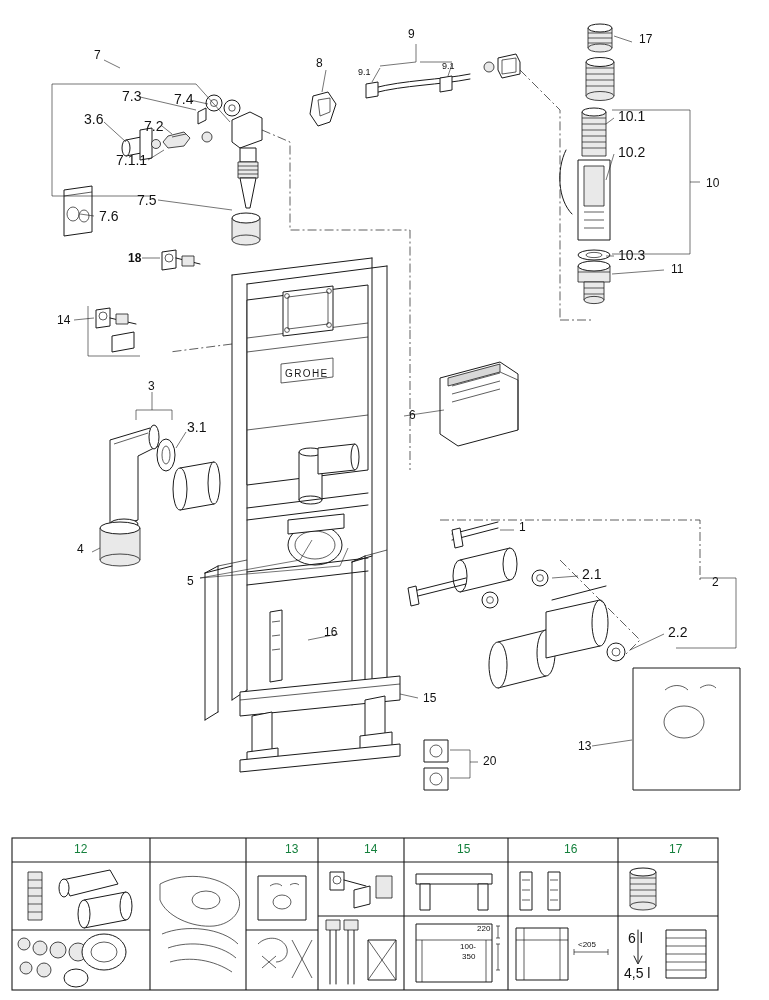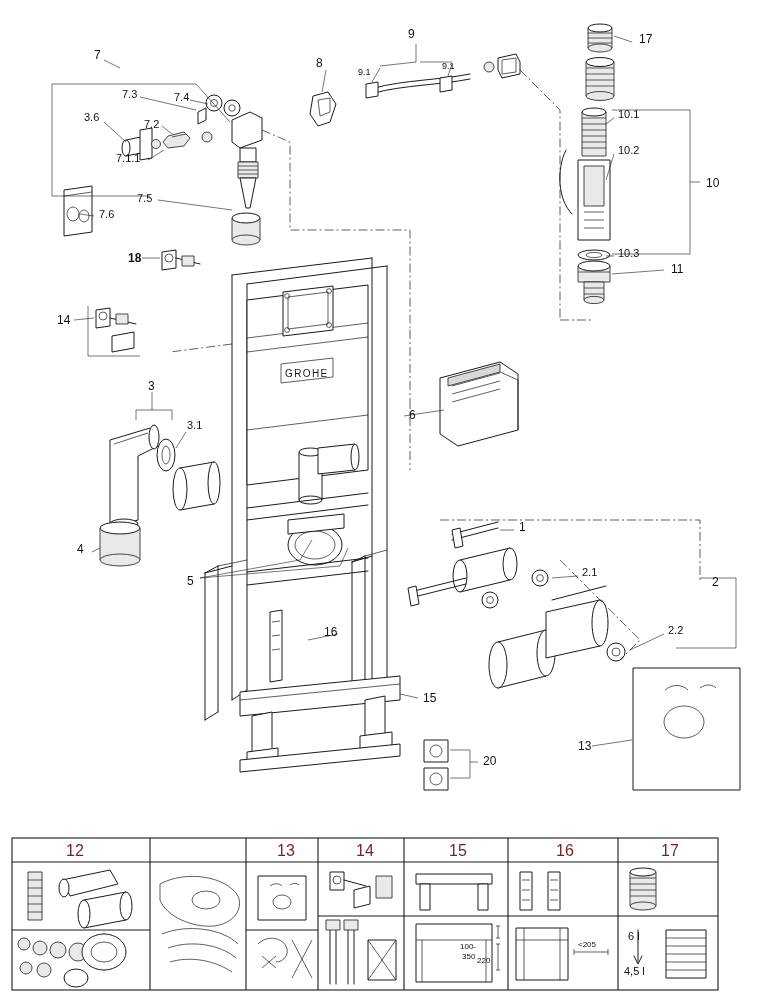--- a/index.html
+++ b/index.html
@@ -1,23 +1,23 @@
 <!DOCTYPE html>
 <html><head>
 <meta charset="utf-8">
 <style>
   html,body{margin:0;padding:0;background:#ffffff;}
   body{width:769px;height:1000px;position:relative;font-family:"Liberation Sans",sans-serif;color:#1a1a1a;overflow:hidden;}
   #sheet{position:absolute;left:0;top:0;width:769px;height:896px;}
   svg{display:block;}
-  .lbl{position:absolute;font-size:11px;color:#111;white-space:nowrap;}
+  .lbl{position:absolute;font-size:14px;color:#111;white-space:nowrap;}
   .lbl.sm{font-size:9px;}
   .lbl.xs{font-size:8px;}
   .lbl.big{font-size:12px;}
-  .cellnum{position:absolute;font-size:16px;color:#7f1d1d;}
+  .cellnum{position:absolute;font-size:12px;color:#15803d;margin-left:8px;}
 </style>
 </head>
 <body>
 
 <div id="sheet">
 <svg width="769" height="1000" viewBox="0 0 769 1000">
   <defs>
     <style>
       .s{fill:none;stroke:#1a1a1a;stroke-width:1;stroke-linejoin:round;stroke-linecap:round;}
       .sf{fill:#ffffff;stroke:#1a1a1a;stroke-width:1;}
@@ -409,19 +409,19 @@
 </div>
 
 <div>
   <span class="cellnum" style="left:66px;top:842px;">12</span>
   <span class="cellnum" style="left:277px;top:842px;">13</span>
   <span class="cellnum" style="left:356px;top:842px;">14</span>
   <span class="cellnum" style="left:449px;top:842px;">15</span>
   <span class="cellnum" style="left:556px;top:842px;">16</span>
   <span class="cellnum" style="left:661px;top:842px;">17</span>
 
-  <span class="lbl xs" style="left:477px;top:956px;">220</span>
+  <span class="lbl xs" style="left:477px;top:924px;">220</span>
   <span class="lbl xs" style="left:460px;top:942px;">100-</span>
   <span class="lbl xs" style="left:462px;top:952px;">350</span>
   <span class="lbl xs" style="left:578px;top:940px;">&lt;205</span>
   <span class="lbl" style="left:628px;top:930px;">6 l</span>
   <span class="lbl" style="left:624px;top:965px;">4,5 l</span>
 </div>
 
 </body></html>

